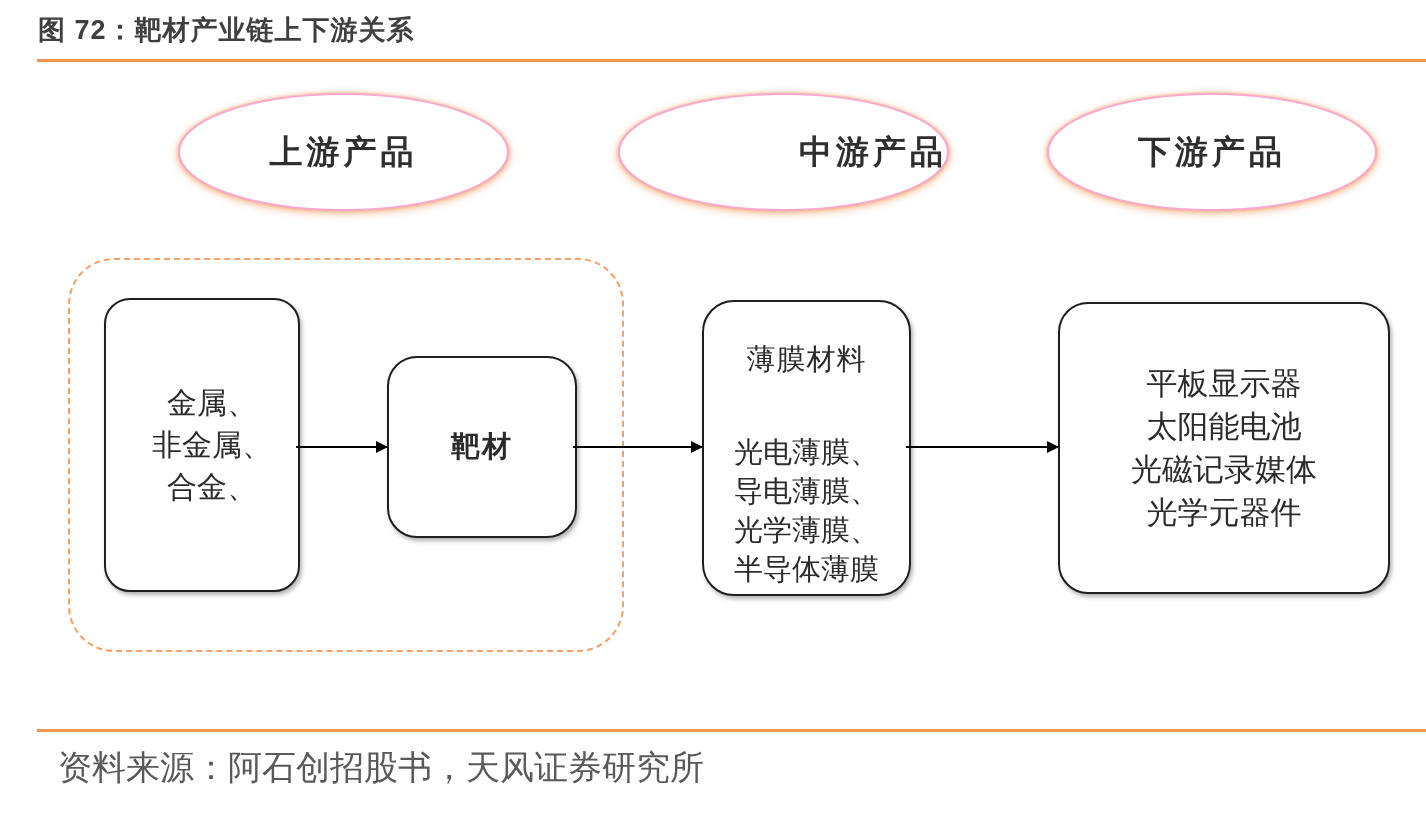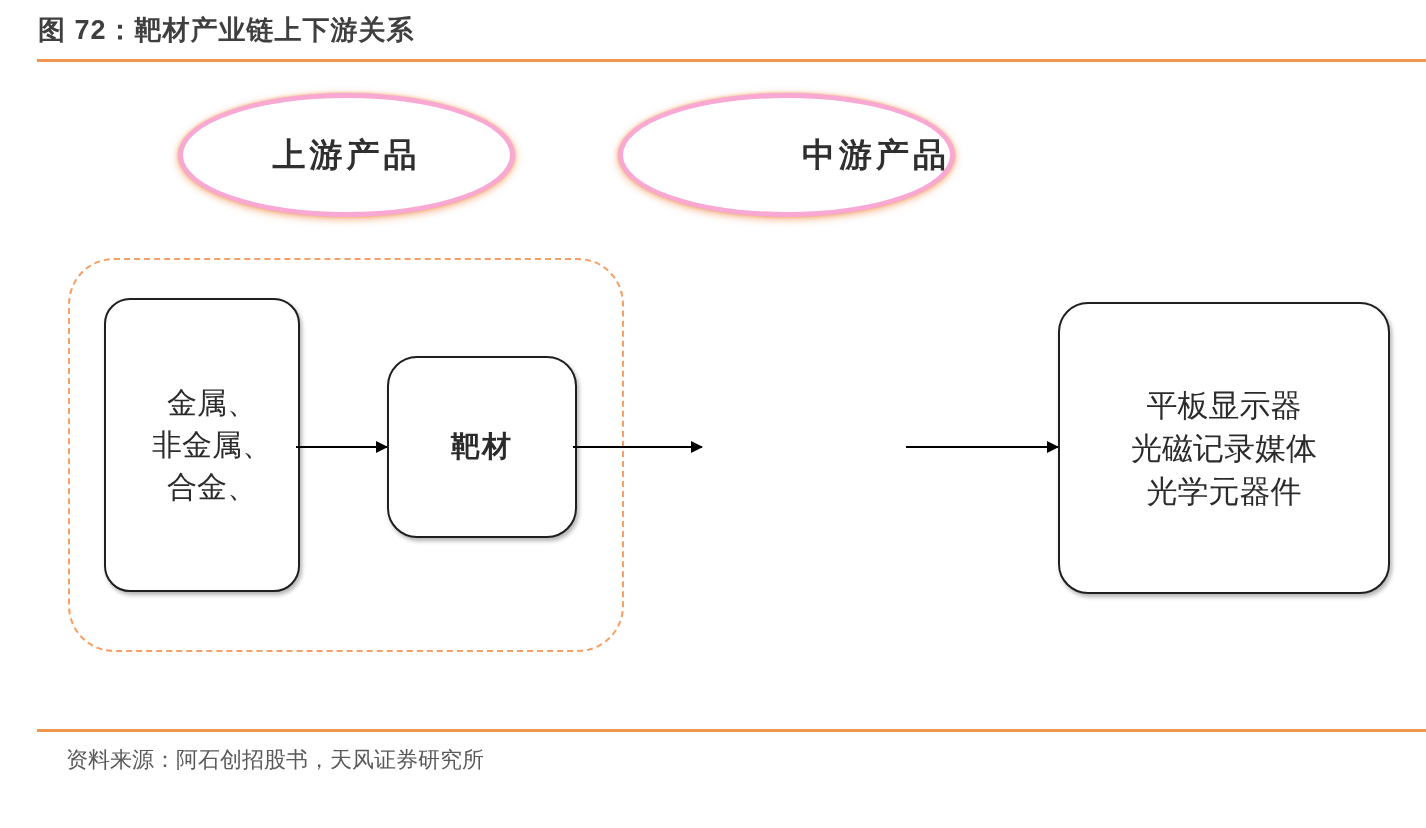--- a/index.html
+++ b/index.html
@@ -31,21 +31,21 @@
     background: #f0964f;
   }
   .rule-top { top: 59px; }
   .rule-bottom { top: 729px; }
 
   .ellipse {
     position: absolute;
     top: 93px;
     height: 114px;
     border-radius: 50%;
-    border: 5px solid #f9a8d4;
+    border: 2px solid #f9a8d4;
     background: #ffffff;
     box-shadow: 0 2px 7px 1px rgba(237,125,49,0.50), 0 0 3px rgba(237,125,49,0.55);
     display: flex;
     align-items: center;
     justify-content: center;
   }
   .ellipse span {
     font-size: 33px;
     font-weight: 600;
     color: #2f2f2f;
@@ -103,66 +103,79 @@
     border-left: 12px solid #000000;
     border-top: 6px solid transparent;
     border-bottom: 6px solid transparent;
   }
   .a1 { left: 296px; top: 446px; width: 91px; }
   .a2 { left: 573px; top: 446px; width: 129px; }
   .a3 { left: 906px; top: 446px; width: 152px; }
 
   .source {
     position: absolute;
-    left: 66px;
+    left: 58px;
     top: 745px;
-    font-size: 22px;
+    font-size: 34px;
     color: #595959;
     white-space: nowrap;
   }
 </style>
 </head>
 <body>
 
 <div class="canvas">
 
   <div class="title">图 72：靶材产业链上下游关系</div>
   <div class="rule rule-top"></div>
 
   <div class="ellipse e1">
     <span>上游产品</span>
   </div>
   <div class="ellipse e2">
     <span>中游产品</span>
+  </div>
+  <div class="ellipse e3">
+    <span>下游产品</span>
   </div>
 
   <div class="dashed-group"></div>
 
   <div class="node box1">
     <div class="node-lines">
       <div>金属、</div>
       <div>非金属、</div>
       <div>合金、</div>
     </div>
   </div>
 
   <div class="arrow a1"></div>
 
   <div class="node box2">
     <div class="node-label">靶材</div>
   </div>
 
   <div class="arrow a2"></div>
 
+  <div class="node box3">
+    <div class="node-heading">薄膜材料</div>
+    <div class="node-lines">
+      <div>光电薄膜、</div>
+      <div>导电薄膜、</div>
+      <div>光学薄膜、</div>
+      <div>半导体薄膜</div>
+    </div>
+  </div>
 
   <div class="arrow a3"></div>
 
   <div class="node box4">
     <div class="node-lines">
       <div>平板显示器</div>
+      <div>太阳能电池</div>
       <div>光磁记录媒体</div>
       <div>光学元器件</div>
     </div>
   </div>
 
   <div class="rule rule-bottom"></div>
   <div class="source">资料来源：阿石创招股书，天风证券研究所</div>
 
 </div>
 

